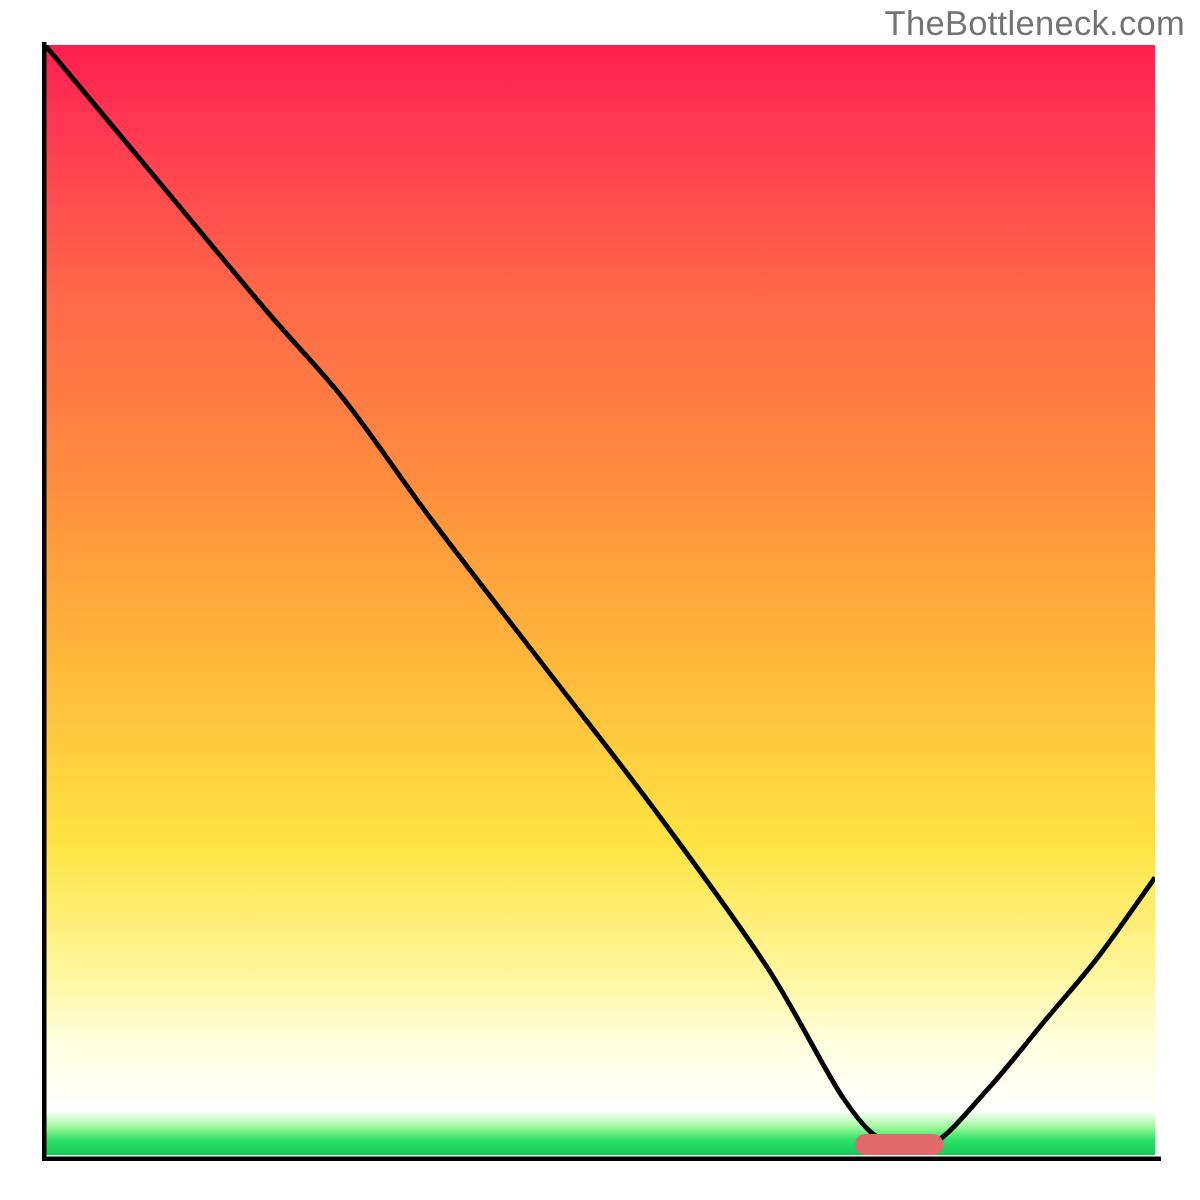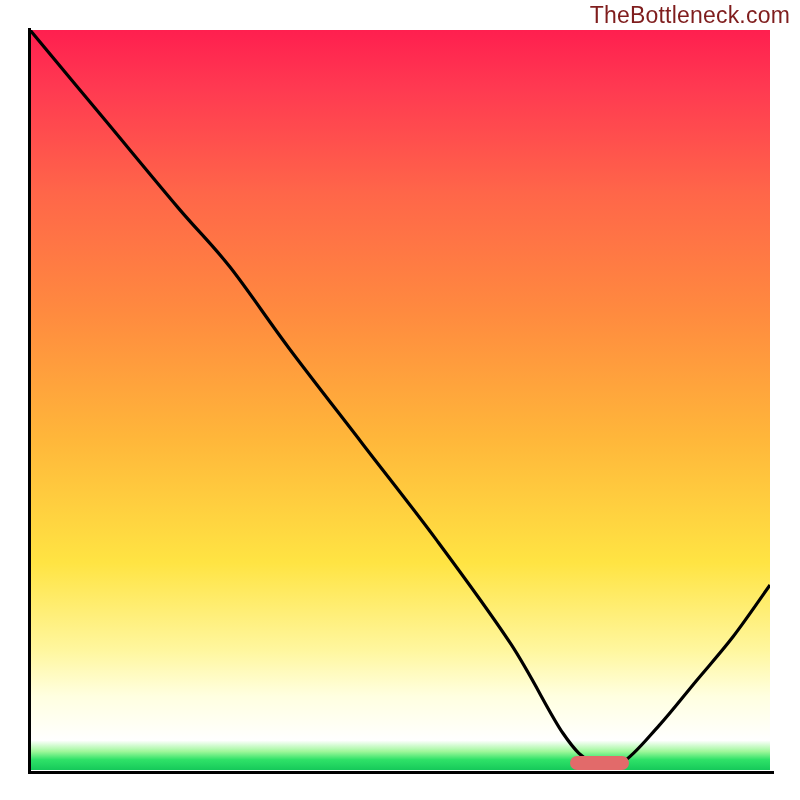--- a/index.html
+++ b/index.html
@@ -13,21 +13,21 @@
   .container {
     position: relative;
     width: 800px;
     height: 800px;
   }
   .watermark {
     position: absolute;
     top: 2px;
     right: 10px;
     font-size: 23px;
-    color: #7f1d1d;
+    color: #737373;
     font-weight: 500;
     letter-spacing: 0.2px;
   }
   .plot-area {
     position: absolute;
     left: 30px;
     top: 30px;
     width: 740px;
     height: 740px;
     overflow: hidden;

